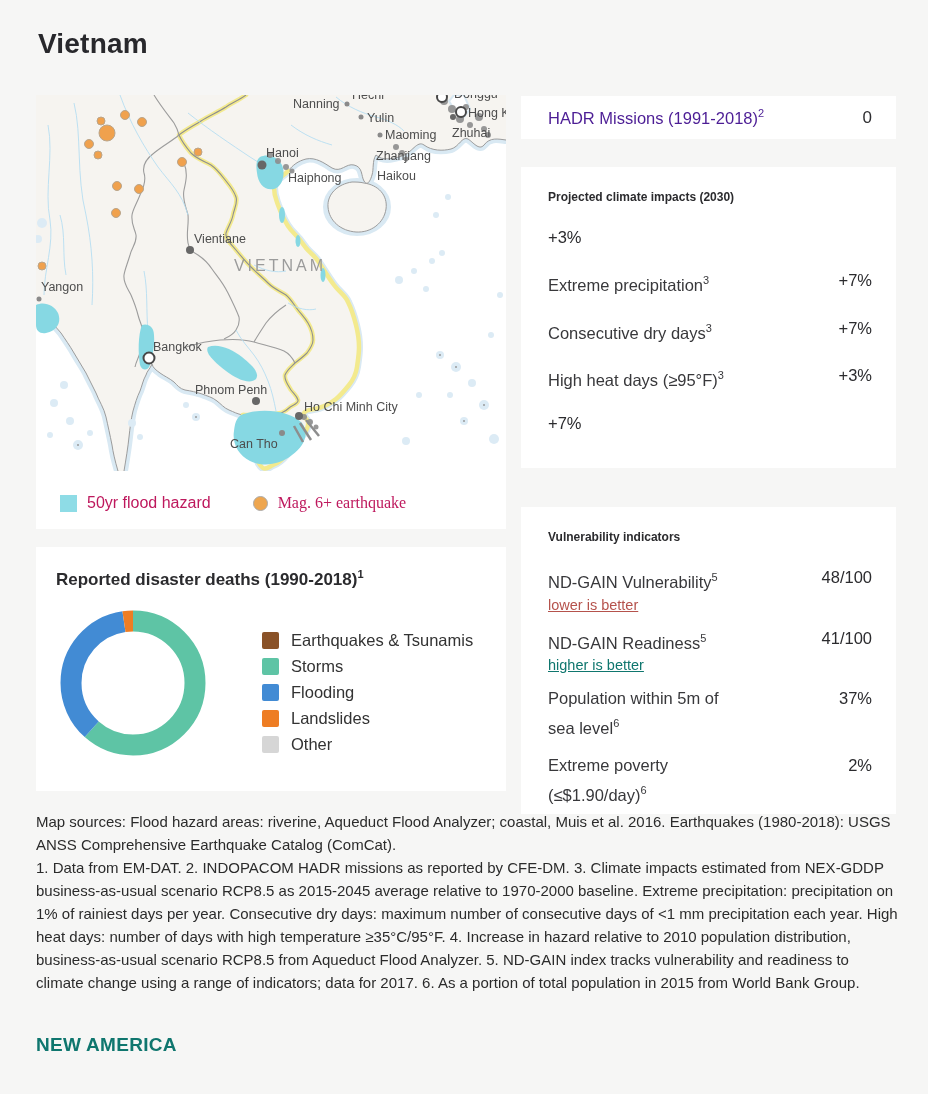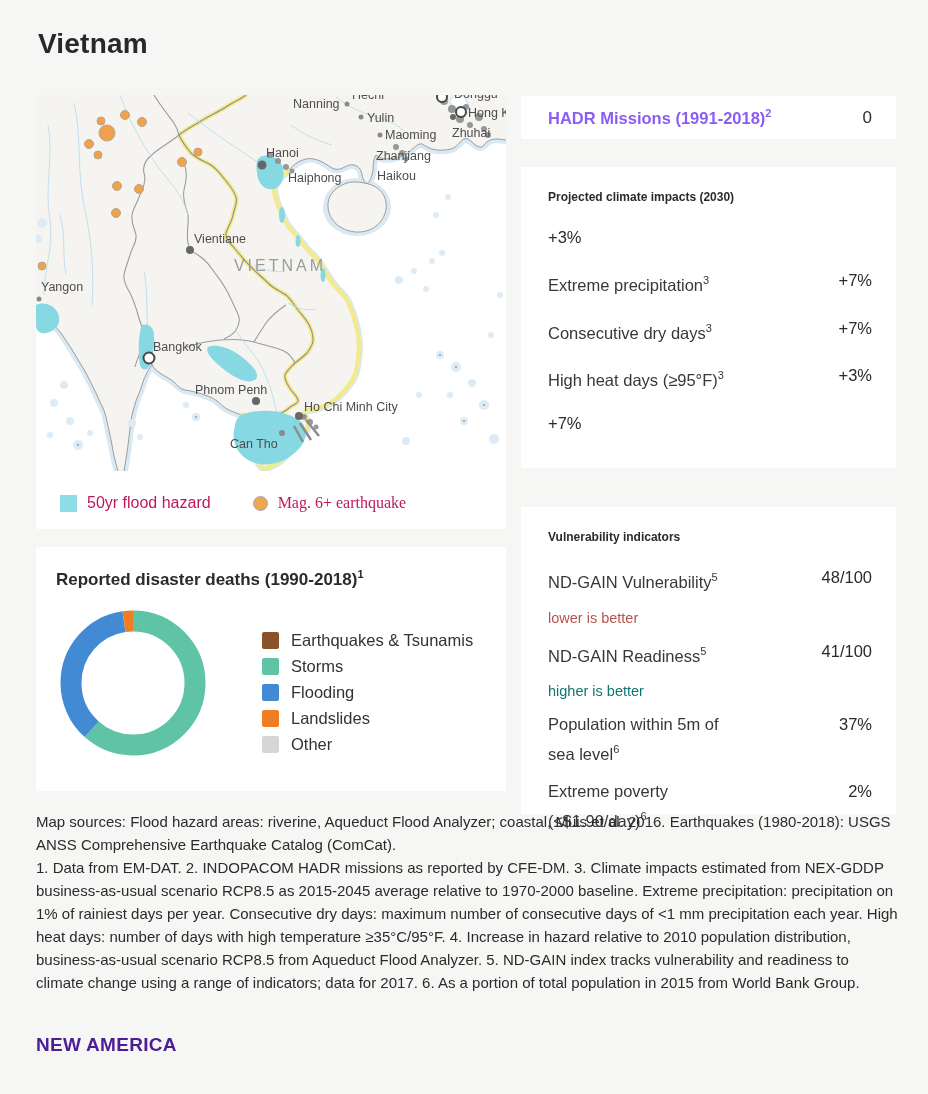--- a/index.html
+++ b/index.html
@@ -5,45 +5,45 @@
   html,body{margin:0;padding:0;background:#f6f6f5;font-family:"Liberation Sans",sans-serif;color:#2d2d2f;}
   .page{position:relative;width:928px;height:1094px;background:#f6f6f5;overflow:hidden;}
   .page-title{position:absolute;left:38px;top:28px;font-size:28px;font-weight:700;letter-spacing:.2px;color:#28282c;}
   .card{position:absolute;background:#ffffff;}
   .card-map{left:36px;top:95px;width:470px;height:434px;overflow:hidden;}
   .card-chart{left:36px;top:547px;width:470px;height:244px;}
   .card-hadr{left:521px;top:96px;width:375px;height:43px;display:flex;align-items:center;justify-content:space-between;padding:0 24px 0 27px;box-sizing:border-box;}
   .card-climate{left:521px;top:167px;width:375px;height:301px;padding:23px 24px 0 27px;box-sizing:border-box;}
   .card-vuln{left:521px;top:507px;width:375px;height:307px;padding:23px 24px 0 27px;box-sizing:border-box;}
   .card-title{font-size:12px;font-weight:700;color:#2b2b2e;}
-  .hadr-label{font-size:16.5px;font-weight:700;color:#8b5cf6;}
+  .hadr-label{font-size:16.5px;font-weight:400;color:#4c1d95;}
   .hadr-value{font-size:17px;color:#2e2e31;}
   sup{font-size:11px;}
   .rows{margin-top:21px;}
   .row{display:flex;justify-content:space-between;align-items:flex-start;margin-bottom:18px;}
   .rlabel{font-size:16.5px;line-height:25px;color:#38383b;max-width:250px;}
   .rvalue{font-size:16.5px;line-height:25px;color:#2b2b2e;white-space:nowrap;}
   .vrow{margin-bottom:12px;}
   .vrow .top{display:flex;justify-content:space-between;align-items:flex-start;gap:24px;}
-  .vnote{font-size:14.5px;line-height:18px;margin-top:14px;}
+  .vnote{font-size:14.5px;line-height:18px;margin-top:1px;text-decoration:underline;}
   .map-legend{display:flex;align-items:center;height:56px;padding-left:24px;}
   .mleg-item{display:flex;align-items:center;}
   .mleg-item + .mleg-item{margin-left:42px;font-family:Liberation Serif, serif;}
   .mleg-swatch{width:17px;height:17px;margin-right:10px;}
   .mleg-dot{width:13px;height:13px;border-radius:50%;margin-right:10px;border:1.5px solid #ababab;box-sizing:content-box;}
   .mleg-label{font-size:16px;color:#be185d;}
   .chart-title{padding:21px 0 0 20px;font-size:17px;font-weight:700;color:#2b2b2e;}
   .donut-wrap{position:absolute;left:24px;top:63px;width:146px;height:146px;}
   .chart-legend{position:absolute;left:226px;top:80px;}
   .cleg-item{display:flex;align-items:center;height:26px;}
   .cleg-swatch{width:17px;height:17px;border-radius:2px;margin-right:12px;flex:0 0 17px;}
   .cleg-label{font-size:16.5px;color:#333;white-space:nowrap;}
   .footer{position:absolute;left:36px;top:810px;width:864px;font-size:15px;line-height:23px;color:#2b2b2b;}
   .footer p{margin:0;}
-  .logo{position:absolute;left:36px;top:1034px;font-size:19px;font-weight:700;letter-spacing:.3px;color:#4c1d95;}
+  .logo{position:absolute;left:36px;top:1034px;font-size:19px;font-weight:700;letter-spacing:.3px;color:#0f766e;}
   
   .buffer{fill:none;stroke:#d9e9f3;stroke-width:8;stroke-linejoin:round;stroke-linecap:round}
   .land{fill:#f6f4f0}
   .coastline{fill:none;stroke:#9c9c9c;stroke-width:1;stroke-linejoin:round}
   .border{fill:none;stroke:#9c9c9c;stroke-width:1.1;stroke-linejoin:round}
   .vnb{fill:none;stroke:#f3ea8e;stroke-width:4.5;stroke-linejoin:round;stroke-linecap:round}
   .vnbg{fill:none;stroke:#8f8f8f;stroke-width:1.1}
   .river{fill:none;stroke:#b5def2;stroke-width:.9}
   .flood{fill:#86d8e3}
   .urban{fill:#8d8d8d;opacity:.9}

